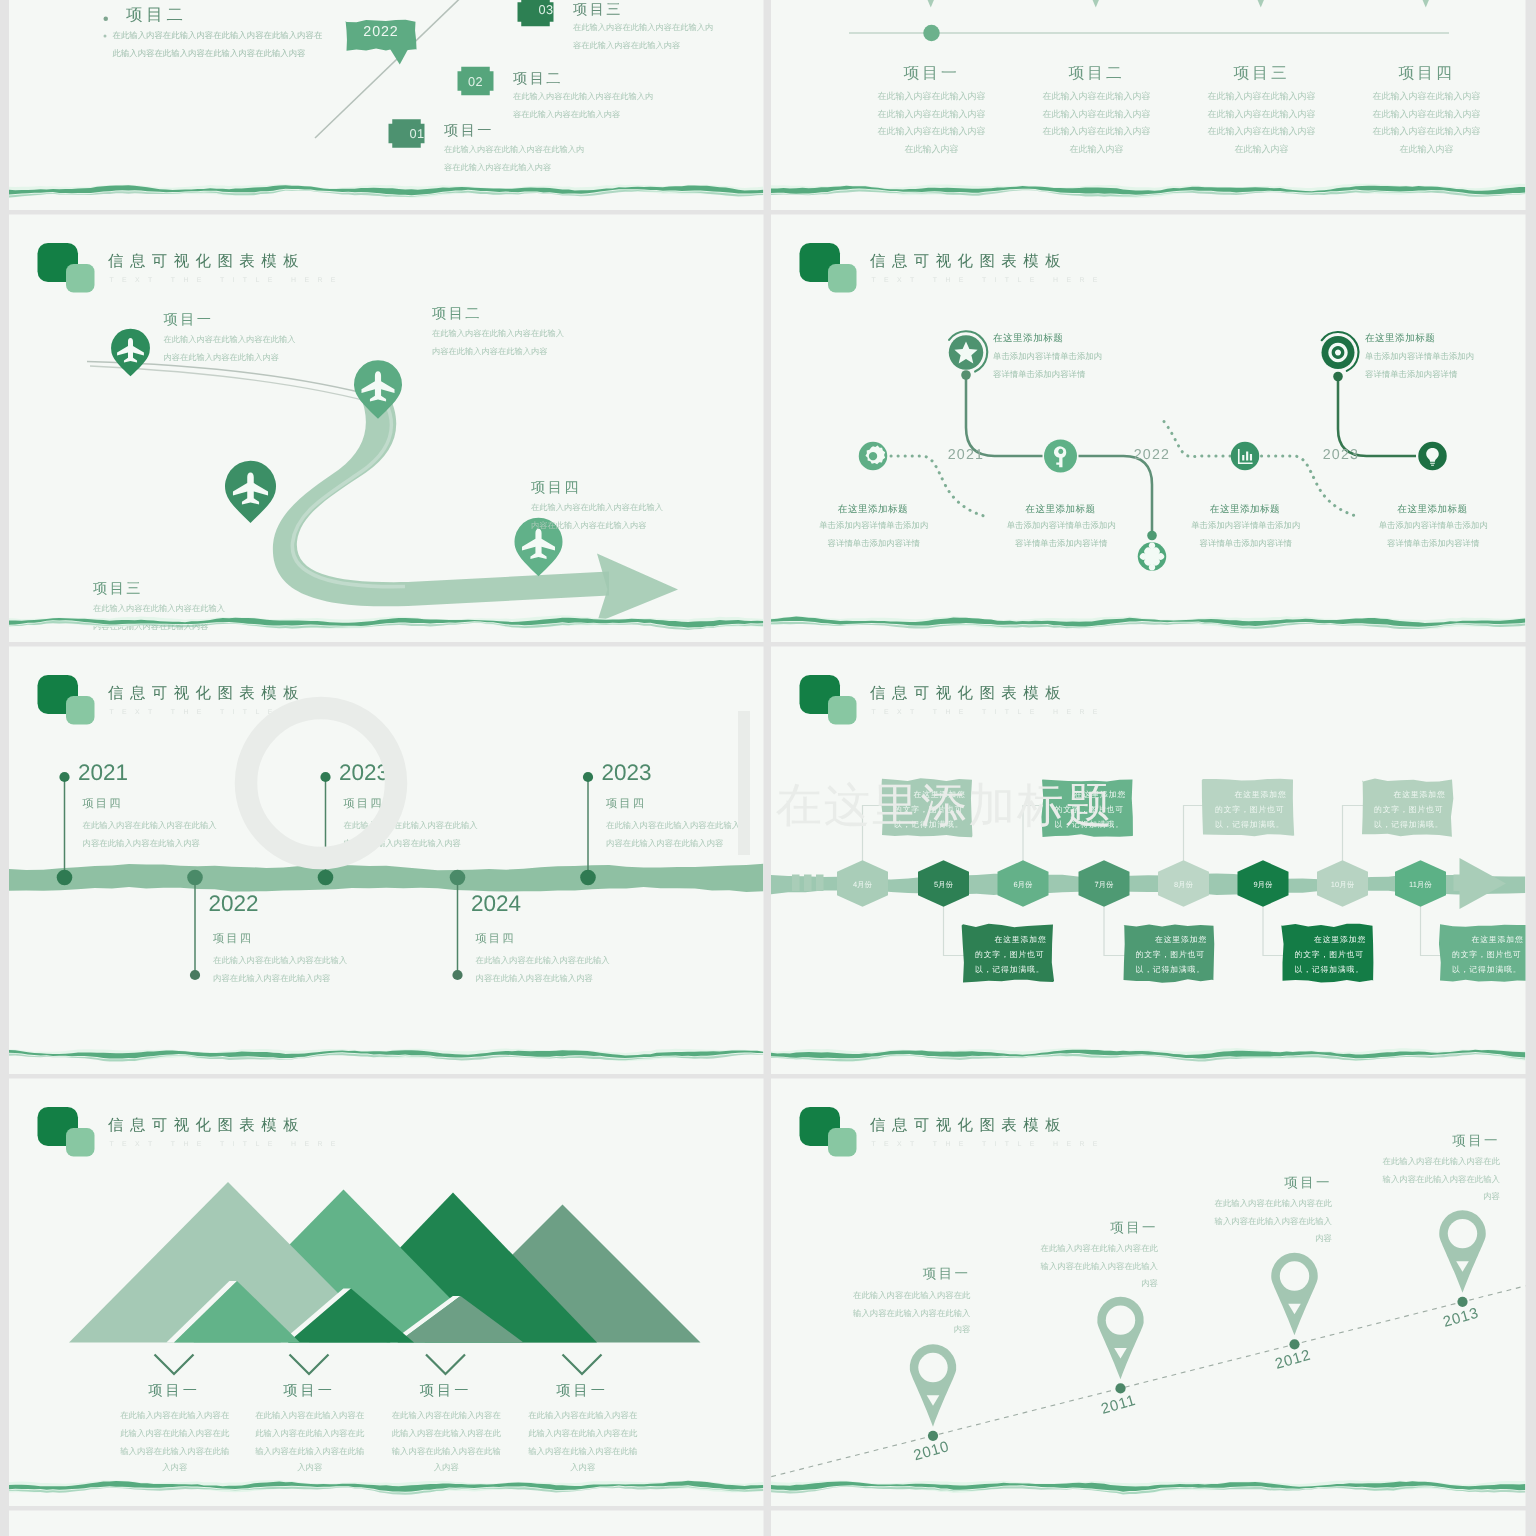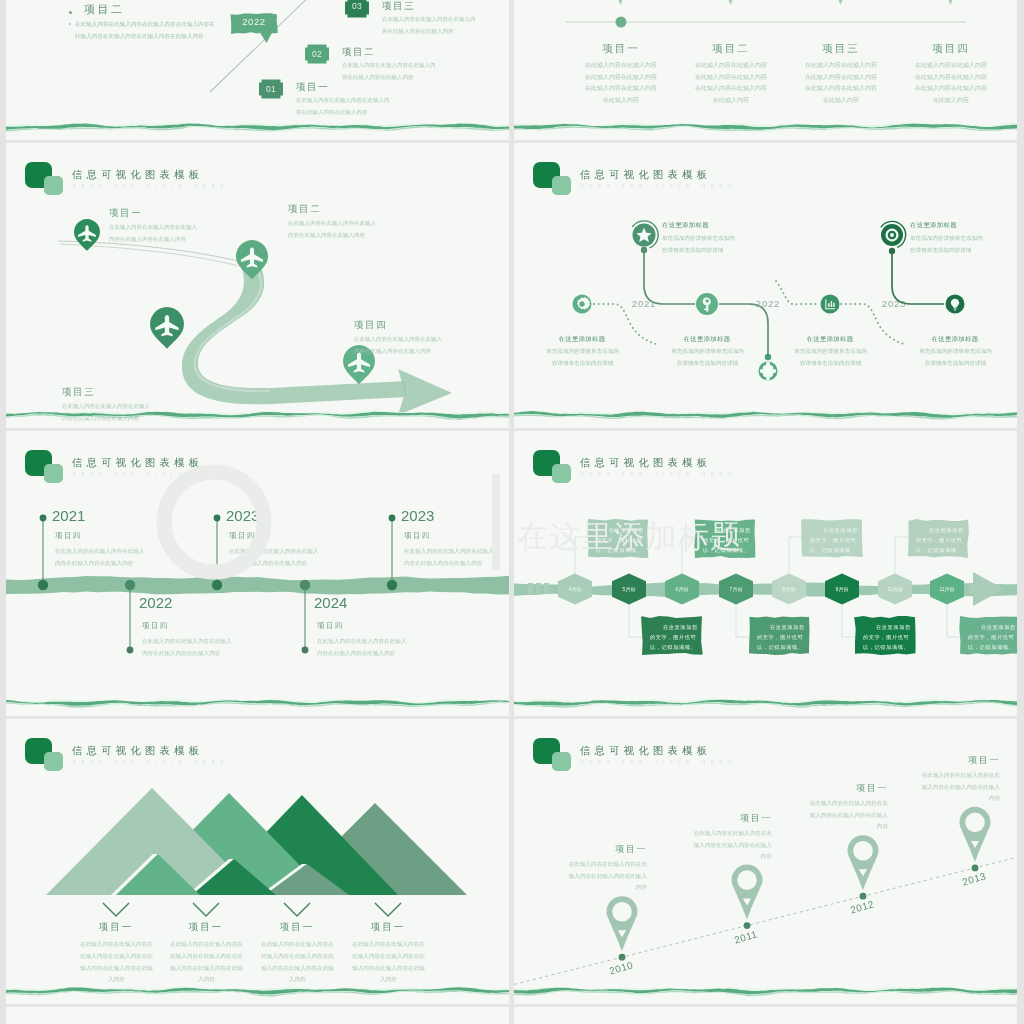--- a/index.html
+++ b/index.html
@@ -34,33 +34,33 @@
         <span style="position:absolute;left:63px;top:168px;width:2.2px;height:2.2px;border-radius:50%;background:#a8c4b5"></span>
         <div class="bd" style="left:69px;top:163px;width:144px;font-size:5.6px;line-height:12px;color:#a1c0af;text-indent:0">在此输入内容在此输入内容在此输入内容在此输入内容在此输入内容在此输入内容在此输入内容在此输入内容</div>
         <svg style="position:absolute;left:222px;top:156px" width="56" height="38">
           <path d="M 3.0,3.6 L 9.6,3.8 L 16.1,2.4 L 22.7,2.6 L 29.3,3.0 L 35.9,2.3 L 42.4,2.2 L 49.0,3.5 L 48.7,9.3 L 49.4,15.7 L 49.7,22.0 L 49.0,21.9 L 42.4,22.5 L 35.9,21.1 L 29.3,22.6 L 22.7,21.3 L 16.1,22.6 L 9.6,22.0 L 3.0,22.9 L 3.3,15.7 L 3.0,9.3 L 2.4,3.0 Z" fill="#5eab83"></path>
           <path d="M31,20 L45,20 L38.5,32 Z" fill="#5eab83"></path>
         </svg>
         <div style="position:absolute;left:225px;top:161px;width:46px;text-align:center;color:#eef7f1;font-size:9.5px;letter-spacing:0.6px">2022</div>
         <svg style="position:absolute;left:251px;top:221px" width="30" height="28">
           <path d="M 2,6.5 L 4.5,6.5 L 4.5,3.5 L 23.5,3.5 L 23.5,6.5 L 26,6.5 L 26,19.5 L 23.5,19.5 L 23.5,22.5 L 4.5,22.5 L 4.5,19.5 L 2,19.5 Z" fill="#4d9270"></path>
         </svg>
-        <div style="position:absolute;left:253px;top:229px;width:24px;text-align:center;color:#dff0e6;font-size:8.5px;letter-spacing:0.3px">01</div>
+        <div style="position:absolute;left:253px;top:229px;width:24px;text-align:right;color:#dff0e6;font-size:8.5px;letter-spacing:0.3px">01</div>
         <div style="position:absolute;left:290px;top:226px;font-size:9.5px;color:#648f79;letter-spacing:1.6px;white-space:nowrap">项目一</div>
         <div class="bd" style="left:290px;top:240px;width:94px;line-height:11.5px;font-size:5.5px">在此输入内容在此输入内容在此输入内容在此输入内容在此输入内容</div>
         <svg style="position:absolute;left:297px;top:186px" width="30" height="28">
           <path d="M 2,6.5 L 4.5,6.5 L 4.5,3.5 L 23.5,3.5 L 23.5,6.5 L 26,6.5 L 26,19.5 L 23.5,19.5 L 23.5,22.5 L 4.5,22.5 L 4.5,19.5 L 2,19.5 Z" fill="#56a57c"></path>
         </svg>
         <div style="position:absolute;left:299px;top:194px;width:24px;text-align:center;color:#dff0e6;font-size:8.5px;letter-spacing:0.3px">02</div>
         <div style="position:absolute;left:336px;top:191px;font-size:9.5px;color:#648f79;letter-spacing:1.6px;white-space:nowrap">项目二</div>
         <div class="bd" style="left:336px;top:205px;width:94px;line-height:11.5px;font-size:5.5px">在此输入内容在此输入内容在此输入内容在此输入内容在此输入内容</div>
         <svg style="position:absolute;left:337px;top:140px" width="30" height="28">
           <path d="M 2,6.5 L 4.5,6.5 L 4.5,3.5 L 23.5,3.5 L 23.5,6.5 L 26,6.5 L 26,19.5 L 23.5,19.5 L 23.5,22.5 L 4.5,22.5 L 4.5,19.5 L 2,19.5 Z" fill="#2d8053"></path>
         </svg>
-        <div style="position:absolute;left:339px;top:146px;width:24px;text-align:center;color:#dff0e6;font-size:8.5px;letter-spacing:0.3px">03</div>
+        <div style="position:absolute;left:339px;top:146px;width:24px;text-align:right;color:#dff0e6;font-size:8.5px;letter-spacing:0.3px">03</div>
         <div style="position:absolute;left:376px;top:145px;font-size:9.5px;color:#648f79;letter-spacing:1.6px;white-space:nowrap">项目三</div>
         <div class="bd" style="left:376px;top:159px;width:94px;line-height:11.5px;font-size:5.5px">在此输入内容在此输入内容在此输入内容在此输入内容在此输入内容</div>
         <svg class="wave" viewBox="0 0 503 16" preserveAspectRatio="none">
           <path d="M 0.0,4.46 L 4.2,4.65 L 8.4,4.53 L 12.6,4.49 L 16.8,4.27 L 21.0,4.02 L 25.1,4.26 L 29.3,4.22 L 33.5,4.52 L 37.7,4.50 L 41.9,4.67 L 46.1,4.56 L 50.3,4.53 L 54.5,4.52 L 58.7,3.91 L 62.9,3.68 L 67.1,3.31 L 71.3,3.33 L 75.5,3.23 L 79.6,3.10 L 83.8,3.38 L 88.0,3.65 L 92.2,4.13 L 96.4,4.58 L 100.6,5.07 L 104.8,5.00 L 109.0,5.24 L 113.2,4.78 L 117.4,4.59 L 121.6,4.37 L 125.8,4.02 L 129.9,3.88 L 134.1,3.38 L 138.3,3.62 L 142.5,3.74 L 146.7,4.01 L 150.9,3.71 L 155.1,3.87 L 159.3,3.64 L 163.5,3.53 L 167.7,3.52 L 171.9,3.55 L 176.1,3.11 L 180.2,2.88 L 184.4,2.84 L 188.6,3.23 L 192.8,3.33 L 197.0,3.83 L 201.2,4.01 L 205.4,4.62 L 209.6,5.12 L 213.8,5.30 L 218.0,5.29 L 222.2,4.94 L 226.3,4.81 L 230.5,4.46 L 234.7,3.80 L 238.9,3.71 L 243.1,3.33 L 247.3,3.33 L 251.5,3.51 L 255.7,3.35 L 259.9,3.81 L 264.1,4.14 L 268.3,3.96 L 272.5,4.34 L 276.6,4.25 L 280.8,4.03 L 285.0,3.79 L 289.2,3.54 L 293.4,3.85 L 297.6,3.79 L 301.8,3.79 L 306.0,4.02 L 310.2,4.49 L 314.4,4.87 L 318.6,5.07 L 322.8,5.28 L 326.9,5.32 L 331.1,5.39 L 335.3,5.37 L 339.5,4.79 L 343.7,4.40 L 347.9,4.02 L 352.1,3.99 L 356.3,3.84 L 360.5,3.85 L 364.7,4.20 L 368.9,4.44 L 373.1,4.38 L 377.2,4.97 L 381.4,4.75 L 385.6,4.65 L 389.8,4.47 L 394.0,3.98 L 398.2,3.55 L 402.4,3.71 L 406.6,3.06 L 410.8,3.35 L 415.0,3.19 L 419.2,3.26 L 423.4,3.48 L 427.6,3.61 L 431.7,3.90 L 435.9,4.15 L 440.1,3.87 L 444.3,3.79 L 448.5,3.80 L 452.7,3.21 L 456.9,3.29 L 461.1,3.25 L 465.3,3.20 L 469.5,3.49 L 473.7,3.90 L 477.9,3.92 L 482.0,4.38 L 486.2,4.99 L 490.4,5.25 L 494.6,4.94 L 498.8,4.80 L 503.0,4.39 L 503.0,9.68 L 498.8,9.90 L 494.6,10.34 L 490.4,10.51 L 486.2,10.64 L 482.0,10.32 L 477.9,10.11 L 473.7,9.83 L 469.5,9.71 L 465.3,9.50 L 461.1,9.26 L 456.9,9.28 L 452.7,9.42 L 448.5,9.55 L 444.3,9.24 L 440.1,9.12 L 435.9,9.19 L 431.7,8.63 L 427.6,8.39 L 423.4,8.01 L 419.2,7.58 L 415.0,7.52 L 410.8,7.31 L 406.6,7.25 L 402.4,7.60 L 398.2,7.91 L 394.0,8.39 L 389.8,8.94 L 385.6,9.34 L 381.4,9.64 L 377.2,9.48 L 373.1,9.44 L 368.9,9.59 L 364.7,9.26 L 360.5,8.85 L 356.3,9.01 L 352.1,8.55 L 347.9,8.72 L 343.7,8.88 L 339.5,9.48 L 335.3,9.39 L 331.1,9.25 L 326.9,9.69 L 322.8,9.62 L 318.6,9.31 L 314.4,9.37 L 310.2,8.99 L 306.0,8.78 L 301.8,9.18 L 297.6,9.31 L 293.4,9.68 L 289.2,10.07 L 285.0,10.59 L 280.8,11.11 L 276.6,11.47 L 272.5,11.62 L 268.3,11.82 L 264.1,11.39 L 259.9,11.14 L 255.7,10.67 L 251.5,10.36 L 247.3,9.71 L 243.1,9.25 L 238.9,8.75 L 234.7,8.53 L 230.5,8.71 L 226.3,8.28 L 222.2,8.50 L 218.0,8.13 L 213.8,7.90 L 209.6,7.71 L 205.4,7.63 L 201.2,7.15 L 197.0,7.13 L 192.8,7.00 L 188.6,7.18 L 184.4,7.13 L 180.2,7.82 L 176.1,8.77 L 171.9,9.20 L 167.7,9.39 L 163.5,10.08 L 159.3,10.29 L 155.1,10.32 L 150.9,10.40 L 146.7,10.26 L 142.5,10.13 L 138.3,9.45 L 134.1,9.30 L 129.9,9.28 L 125.8,9.54 L 121.6,9.37 L 117.4,9.38 L 113.2,9.58 L 109.0,9.48 L 104.8,9.50 L 100.6,9.03 L 96.4,8.71 L 92.2,8.42 L 88.0,7.84 L 83.8,7.56 L 79.6,7.62 L 75.5,7.38 L 71.3,7.40 L 67.1,7.91 L 62.9,8.07 L 58.7,8.63 L 54.5,9.22 L 50.3,9.35 L 46.1,9.46 L 41.9,9.74 L 37.7,9.67 L 33.5,9.79 L 29.3,9.35 L 25.1,9.65 L 21.0,10.13 L 16.8,10.27 L 12.6,10.72 L 8.4,10.99 L 4.2,11.47 L 0.0,11.83 Z" fill="#e4f5ea"></path>
           <path d="M 0.0,6.52 L 4.2,6.79 L 8.4,6.72 L 12.6,6.69 L 16.8,6.44 L 21.0,6.12 L 25.1,6.25 L 29.3,6.08 L 33.5,6.22 L 37.7,6.03 L 41.9,6.01 L 46.1,5.71 L 50.3,5.49 L 54.5,5.32 L 58.7,4.56 L 62.9,4.21 L 67.1,3.76 L 71.3,3.73 L 75.5,3.63 L 79.6,3.53 L 83.8,3.89 L 88.0,4.26 L 92.2,4.87 L 96.4,5.49 L 100.6,6.15 L 104.8,6.27 L 109.0,6.69 L 113.2,6.42 L 117.4,6.40 L 121.6,6.32 L 125.8,6.08 L 129.9,6.02 L 134.1,5.58 L 138.3,5.81 L 142.5,5.91 L 146.7,6.10 L 150.9,5.70 L 155.1,5.72 L 159.3,5.33 L 163.5,5.04 L 167.7,4.85 L 171.9,4.69 L 176.1,4.06 L 180.2,3.67 L 184.4,3.49 L 188.6,3.76 L 192.8,3.79 L 197.0,4.24 L 201.2,4.41 L 205.4,5.06 L 209.6,5.63 L 213.8,5.92 L 218.0,6.05 L 222.2,5.86 L 226.3,5.91 L 230.5,5.75 L 234.7,5.28 L 238.9,5.37 L 243.1,5.15 L 247.3,5.29 L 251.5,5.58 L 255.7,5.50 L 259.9,6.00 L 264.1,6.33 L 268.3,6.12 L 272.5,6.42 L 276.6,6.23 L 280.8,5.86 L 285.0,5.46 L 289.2,5.04 L 293.4,5.15 L 297.6,4.91 L 301.8,4.73 L 306.0,4.80 L 310.2,5.12 L 314.4,5.39 L 318.6,5.51 L 322.8,5.69 L 326.9,5.72 L 331.1,5.83 L 335.3,5.89 L 339.5,5.42 L 343.7,5.17 L 347.9,4.95 L 352.1,5.10 L 356.3,5.14 L 360.5,5.34 L 364.7,5.87 L 368.9,6.27 L 373.1,6.35 L 377.2,7.05 L 381.4,6.91 L 385.6,6.84 L 389.8,6.66 L 394.0,6.13 L 398.2,5.63 L 402.4,5.68 L 406.6,4.88 L 410.8,5.01 L 415.0,4.67 L 419.2,4.55 L 423.4,4.59 L 427.6,4.54 L 431.7,4.66 L 435.9,4.78 L 440.1,4.38 L 444.3,4.23 L 448.5,4.21 L 452.7,3.62 L 456.9,3.73 L 461.1,3.77 L 465.3,3.84 L 469.5,4.27 L 473.7,4.85 L 477.9,5.05 L 482.0,5.69 L 486.2,6.49 L 490.4,6.93 L 494.6,6.78 L 498.8,6.78 L 503.0,6.47 L 503.0,8.69 L 498.8,8.77 L 494.6,9.05 L 490.4,9.07 L 486.2,9.05 L 482.0,8.58 L 477.9,8.24 L 473.7,7.85 L 469.5,7.63 L 465.3,7.34 L 461.1,7.05 L 456.9,7.03 L 452.7,7.17 L 448.5,7.33 L 444.3,7.06 L 440.1,7.02 L 435.9,7.18 L 431.7,6.73 L 427.6,6.62 L 423.4,6.38 L 419.2,6.09 L 415.0,6.19 L 410.8,6.13 L 406.6,6.21 L 402.4,6.70 L 398.2,7.14 L 394.0,7.73 L 389.8,8.36 L 385.6,8.83 L 381.4,9.17 L 377.2,9.03 L 373.1,8.98 L 368.9,9.09 L 364.7,8.70 L 360.5,8.21 L 356.3,8.27 L 352.1,7.69 L 347.9,7.72 L 343.7,7.74 L 339.5,8.19 L 335.3,7.94 L 331.1,7.66 L 326.9,7.95 L 322.8,7.74 L 318.6,7.32 L 314.4,7.28 L 310.2,6.83 L 306.0,6.56 L 301.8,6.93 L 297.6,7.06 L 293.4,7.45 L 289.2,7.89 L 285.0,8.49 L 280.8,9.10 L 276.6,9.58 L 272.5,9.85 L 268.3,10.19 L 264.1,9.91 L 259.9,9.81 L 255.7,9.49 L 251.5,9.33 L 247.3,8.82 L 243.1,8.48 L 238.9,8.10 L 234.7,7.96 L 230.5,8.21 L 226.3,7.81 L 222.2,8.05 L 218.0,7.67 L 213.8,7.40 L 209.6,7.15 L 205.4,6.99 L 201.2,6.40 L 197.0,6.26 L 192.8,5.99 L 188.6,6.03 L 184.4,5.83 L 180.2,6.36 L 176.1,7.17 L 171.9,7.46 L 167.7,7.52 L 163.5,8.09 L 159.3,8.20 L 155.1,8.16 L 150.9,8.18 L 146.7,8.01 L 142.5,7.89 L 138.3,7.22 L 134.1,7.13 L 129.9,7.18 L 125.8,7.54 L 121.6,7.48 L 117.4,7.62 L 113.2,7.96 L 109.0,8.00 L 104.8,8.18 L 100.6,7.86 L 96.4,7.69 L 92.2,7.54 L 88.0,7.08 L 83.8,6.90 L 79.6,7.05 L 75.5,6.87 L 71.3,6.93 L 67.1,7.46 L 62.9,7.61 L 58.7,8.13 L 54.5,8.66 L 50.3,8.71 L 46.1,8.71 L 41.9,8.87 L 37.7,8.66 L 33.5,8.63 L 29.3,8.05 L 25.1,8.19 L 21.0,8.52 L 16.8,8.52 L 12.6,8.84 L 8.4,9.00 L 4.2,9.37 L 0.0,9.66 Z" fill="#57ab7f"></path>
           <path d="M 0.0,10.26 L 4.2,9.97 L 8.4,9.60 L 12.6,9.44 L 16.8,9.12 L 21.0,9.12 L 25.1,8.79 L 29.3,8.65 L 33.5,9.23 L 37.7,9.26 L 41.9,9.47 L 46.1,9.31 L 50.3,9.31 L 54.5,9.26 L 58.7,8.73 L 62.9,8.21 L 67.1,8.06 L 71.3,7.53 L 75.5,7.47 L 79.6,7.65 L 83.8,7.50 L 88.0,7.68 L 92.2,8.14 L 96.4,8.29 L 100.6,8.46 L 104.8,8.78 L 109.0,8.60 L 113.2,8.56 L 117.4,8.22 L 121.6,8.08 L 125.8,8.14 L 129.9,7.78 L 134.1,7.73 L 138.3,7.82 L 142.5,8.49 L 146.7,8.61 L 150.9,8.78 L 155.1,8.76 L 159.3,8.80 L 163.5,8.69 L 167.7,8.12 L 171.9,8.06 L 176.1,7.77 L 180.2,6.96 L 184.4,6.43 L 188.6,6.63 L 192.8,6.59 L 197.0,6.86 L 201.2,7.00 L 205.4,7.59 L 209.6,7.75 L 213.8,8.00 L 218.0,8.27 L 222.2,8.65 L 226.3,8.41 L 230.5,8.81 L 234.7,8.56 L 238.9,8.70 L 243.1,9.08 L 247.3,9.42 L 251.5,9.93 L 255.7,10.09 L 259.9,10.41 L 264.1,10.51 L 268.3,10.79 L 272.5,10.45 L 276.6,10.18 L 280.8,9.70 L 285.0,9.09 L 289.2,8.49 L 293.4,8.05 L 297.6,7.66 L 301.8,7.53 L 306.0,7.16 L 310.2,7.43 L 314.4,7.88 L 318.6,7.92 L 322.8,8.34 L 326.9,8.55 L 331.1,8.26 L 335.3,8.54 L 339.5,8.79 L 343.7,8.34 L 347.9,8.32 L 352.1,8.29 L 356.3,8.87 L 360.5,8.81 L 364.7,9.30 L 368.9,9.69 L 373.1,9.58 L 377.2,9.63 L 381.4,9.77 L 385.6,9.43 L 389.8,8.96 L 394.0,8.33 L 398.2,7.74 L 402.4,7.30 L 406.6,6.81 L 410.8,6.73 L 415.0,6.79 L 419.2,6.69 L 423.4,6.98 L 427.6,7.22 L 431.7,7.33 L 435.9,7.78 L 440.1,7.62 L 444.3,7.66 L 448.5,7.93 L 452.7,7.77 L 456.9,7.63 L 461.1,7.65 L 465.3,7.94 L 469.5,8.23 L 473.7,8.45 L 477.9,8.84 L 482.0,9.18 L 486.2,9.65 L 490.4,9.67 L 494.6,9.65 L 498.8,9.37 L 503.0,9.29 L 503.0,9.95 L 498.8,10.20 L 494.6,10.66 L 490.4,10.84 L 486.2,10.97 L 482.0,10.59 L 477.9,10.29 L 473.7,9.88 L 469.5,9.58 L 465.3,9.17 L 461.1,8.71 L 456.9,8.52 L 452.7,8.48 L 448.5,8.48 L 444.3,8.10 L 440.1,7.98 L 435.9,8.13 L 431.7,7.73 L 427.6,7.72 L 423.4,7.63 L 419.2,7.51 L 415.0,7.79 L 410.8,7.90 L 406.6,8.13 L 402.4,8.71 L 398.2,9.19 L 394.0,9.76 L 389.8,10.32 L 385.6,10.66 L 381.4,10.84 L 377.2,10.52 L 373.1,10.29 L 368.9,10.25 L 364.7,9.74 L 360.5,9.18 L 356.3,9.23 L 352.1,8.69 L 347.9,8.82 L 343.7,8.98 L 339.5,9.60 L 335.3,9.54 L 331.1,9.42 L 326.9,9.86 L 322.8,9.75 L 318.6,9.37 L 314.4,9.32 L 310.2,8.79 L 306.0,8.40 L 301.8,8.61 L 297.6,8.56 L 293.4,8.77 L 289.2,9.06 L 285.0,9.53 L 280.8,10.07 L 276.6,10.53 L 272.5,10.85 L 268.3,11.29 L 264.1,11.14 L 259.9,11.22 L 255.7,11.08 L 251.5,11.09 L 247.3,10.72 L 243.1,10.48 L 238.9,10.14 L 234.7,9.99 L 230.5,10.17 L 226.3,9.65 L 222.2,9.73 L 218.0,9.18 L 213.8,8.73 L 209.6,8.32 L 205.4,8.03 L 201.2,7.37 L 197.0,7.21 L 192.8,6.99 L 188.6,7.12 L 184.4,7.06 L 180.2,7.77 L 176.1,8.75 L 171.9,9.21 L 167.7,9.41 L 163.5,10.09 L 159.3,10.24 L 155.1,10.19 L 150.9,10.15 L 146.7,9.86 L 142.5,9.58 L 138.3,8.74 L 134.1,8.46 L 129.9,8.36 L 125.8,8.58 L 121.6,8.45 L 117.4,8.57 L 113.2,8.95 L 109.0,9.09 L 104.8,9.40 L 100.6,9.25 L 96.4,9.26 L 92.2,9.28 L 88.0,8.97 L 83.8,8.90 L 79.6,9.10 L 75.5,8.91 L 71.3,8.90 L 67.1,9.31 L 62.9,9.30 L 58.7,9.65 L 54.5,10.00 L 50.3,9.89 L 46.1,9.76 L 41.9,9.84 L 37.7,9.61 L 33.5,9.62 L 29.3,9.13 L 25.1,9.41 L 21.0,9.91 L 16.8,10.09 L 12.6,10.58 L 8.4,10.88 L 4.2,11.37 L 0.0,11.71 Z" fill="#79bd9a" opacity="0.55"></path>
         </svg>
       </div>
       <div class="slide c1 r0">
         <svg style="position:absolute;left:100px;top:137px" width="14" height="16">

